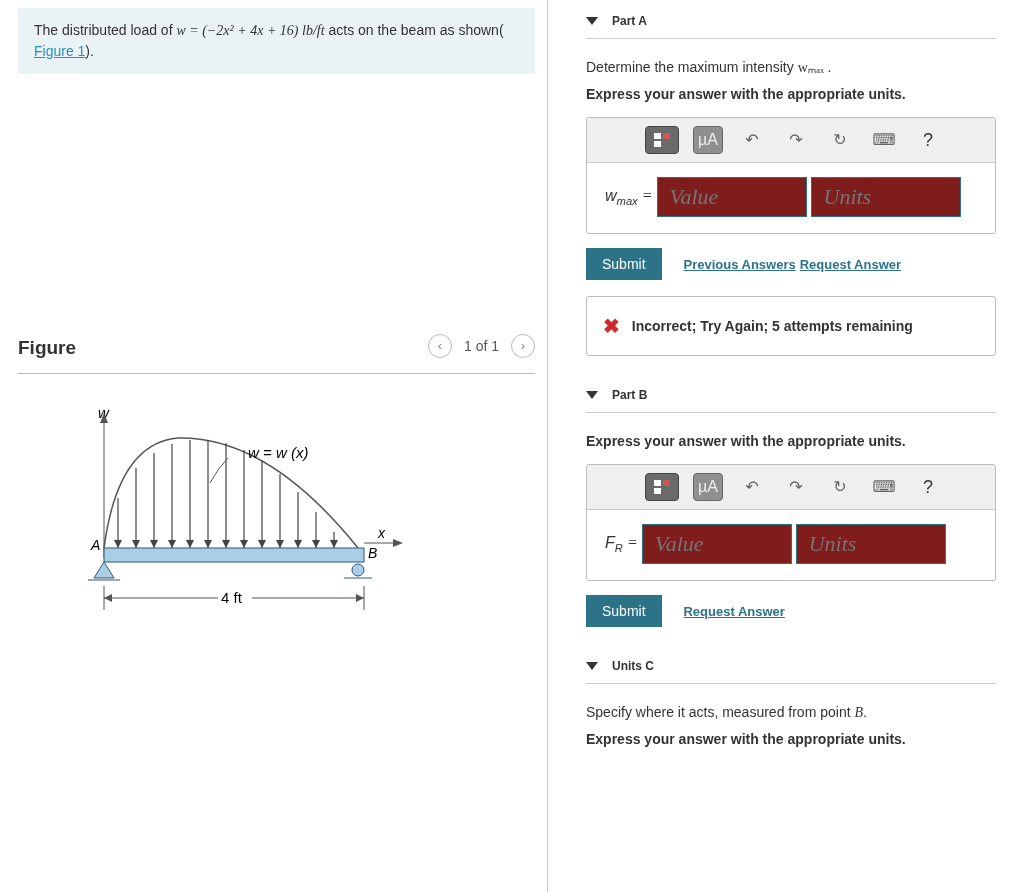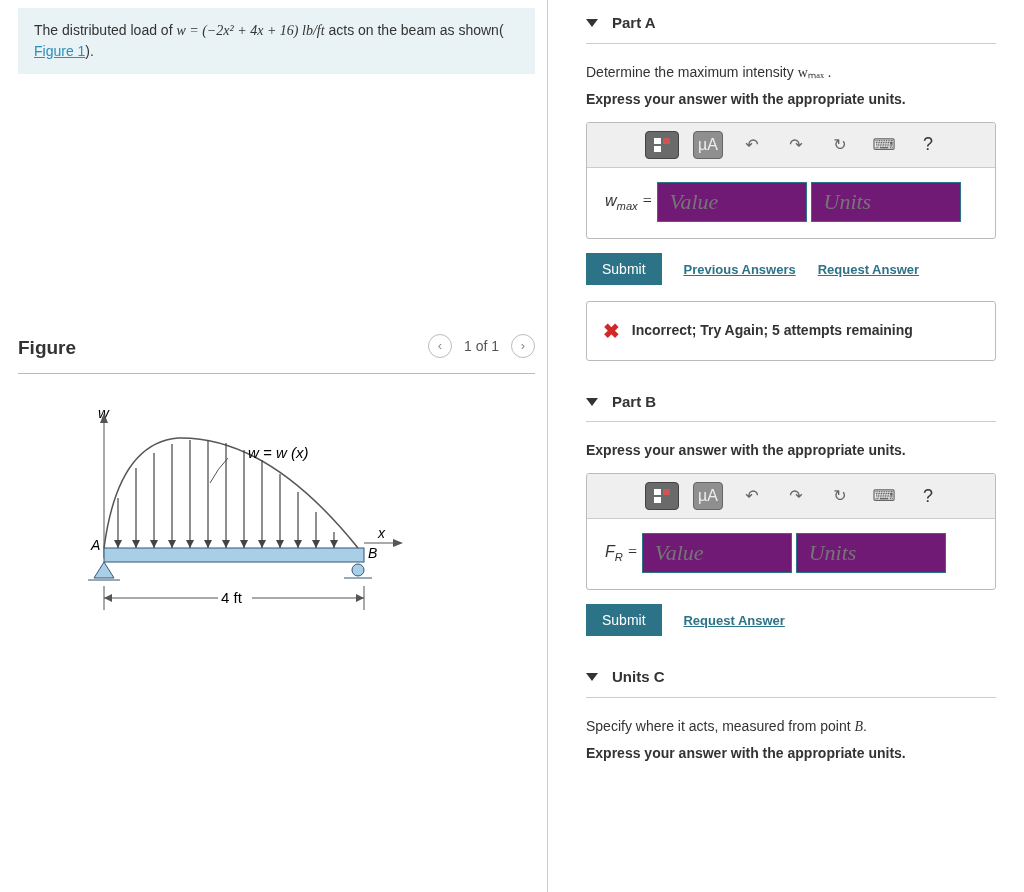--- a/index.html
+++ b/index.html
@@ -14,39 +14,39 @@
   .fig-head{display:flex;align-items:flex-start;justify-content:space-between;border-bottom:1px solid #bbb;padding-bottom:10px;margin-bottom:24px}
   .fig-head h2{font-size:19px;font-weight:700}
   .pager{display:flex;align-items:center;gap:12px;color:#555;font-size:14px}
   .circ{display:inline-flex;align-items:center;justify-content:center;width:24px;height:24px;border:1px solid #bbb;border-radius:50%;color:#888;font-size:13px;cursor:pointer}
   .figure-img{margin-left:40px}
 
   
   .part{margin-bottom:30px}
   .part-head{display:flex;align-items:center;gap:14px;border-bottom:1px solid #ccc;padding:0 0 8px;margin-bottom:18px;cursor:pointer}
   .tri{width:0;height:0;border-left:6px solid transparent;border-right:6px solid transparent;border-top:8px solid #333}
-  .part-head b{font-size:15px}
+  .part-head b{font-size:12px}
   .ptxt{margin:0 0 6px;font-size:14px}
   .bold{font-weight:700;margin-bottom:12px}
 
   .ansbox{border:1px solid #bbb;border-radius:3px;padding:0 0 16px;margin-bottom:14px}
   .toolbar{background:#efefef;border-bottom:1px solid #ccc;border-top-left-radius:3px;border-top-right-radius:3px;display:flex;align-items:flex-end;gap:14px;padding:8px 16px 8px 58px;font-size:16px;color:#555}
   .tbtn{width:30px;height:28px;border-radius:4px;display:inline-flex;align-items:center;justify-content:center;color:#666;cursor:pointer}
   .tbtn.dark{background:#6a6a6a;color:#fff;border:1px solid #444;width:34px}
   .tbtn.mu{background:#8f8f8f;color:#eee;border:1px solid #666}
   .tbtn.q{color:#333;font-size:18px}
   .inprow{display:flex;align-items:center;gap:4px;padding:14px 18px 0}
   .lab{font-style:italic;font-family:'Times New Roman',serif;font-size:16px;color:#333}
-  .field{border:1px solid #2c7387;height:40px;padding:0 12px;font-family:'Times New Roman',serif;font-size:22px;font-style:italic;color:#999;background:#701a75}
+  .field{border:1px solid #2c7387;height:40px;padding:0 12px;font-family:'Times New Roman',serif;font-size:22px;font-style:italic;color:#999;background:#7f1d1d}
   .val{width:150px}
   .unit{width:150px}
 
   .submit{background:#2c7387;color:#fff;border:none;padding:8px 16px;font-size:14px;cursor:pointer;margin-right:18px}
   .link{color:#2c7387;font-weight:700;text-decoration:underline;font-size:13px;cursor:pointer}
-  .links{display:inline-flex;gap:22px;align-items:center}
+  .links{display:inline-flex;gap:4px;align-items:center}
 
   .fb{border:1px solid #bbb;border-radius:3px;padding:14px 16px;margin-top:16px;display:flex;align-items:center;gap:12px;font-weight:700;color:#333}
   .x{color:#cf2a27;font-size:20px;font-weight:900}
 
   sub{font-size:.7em;font-style:italic}
   .serif{font-family:'Times New Roman',serif}
 </style>
 </head>
 <body>
 

